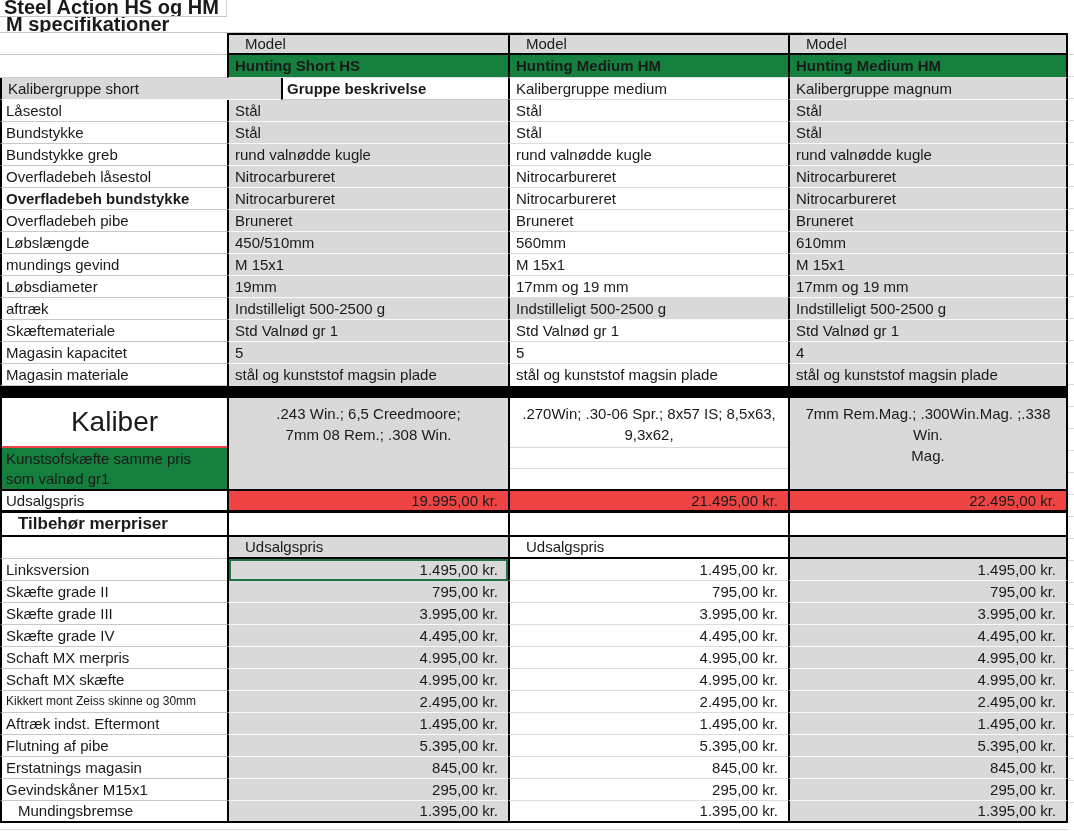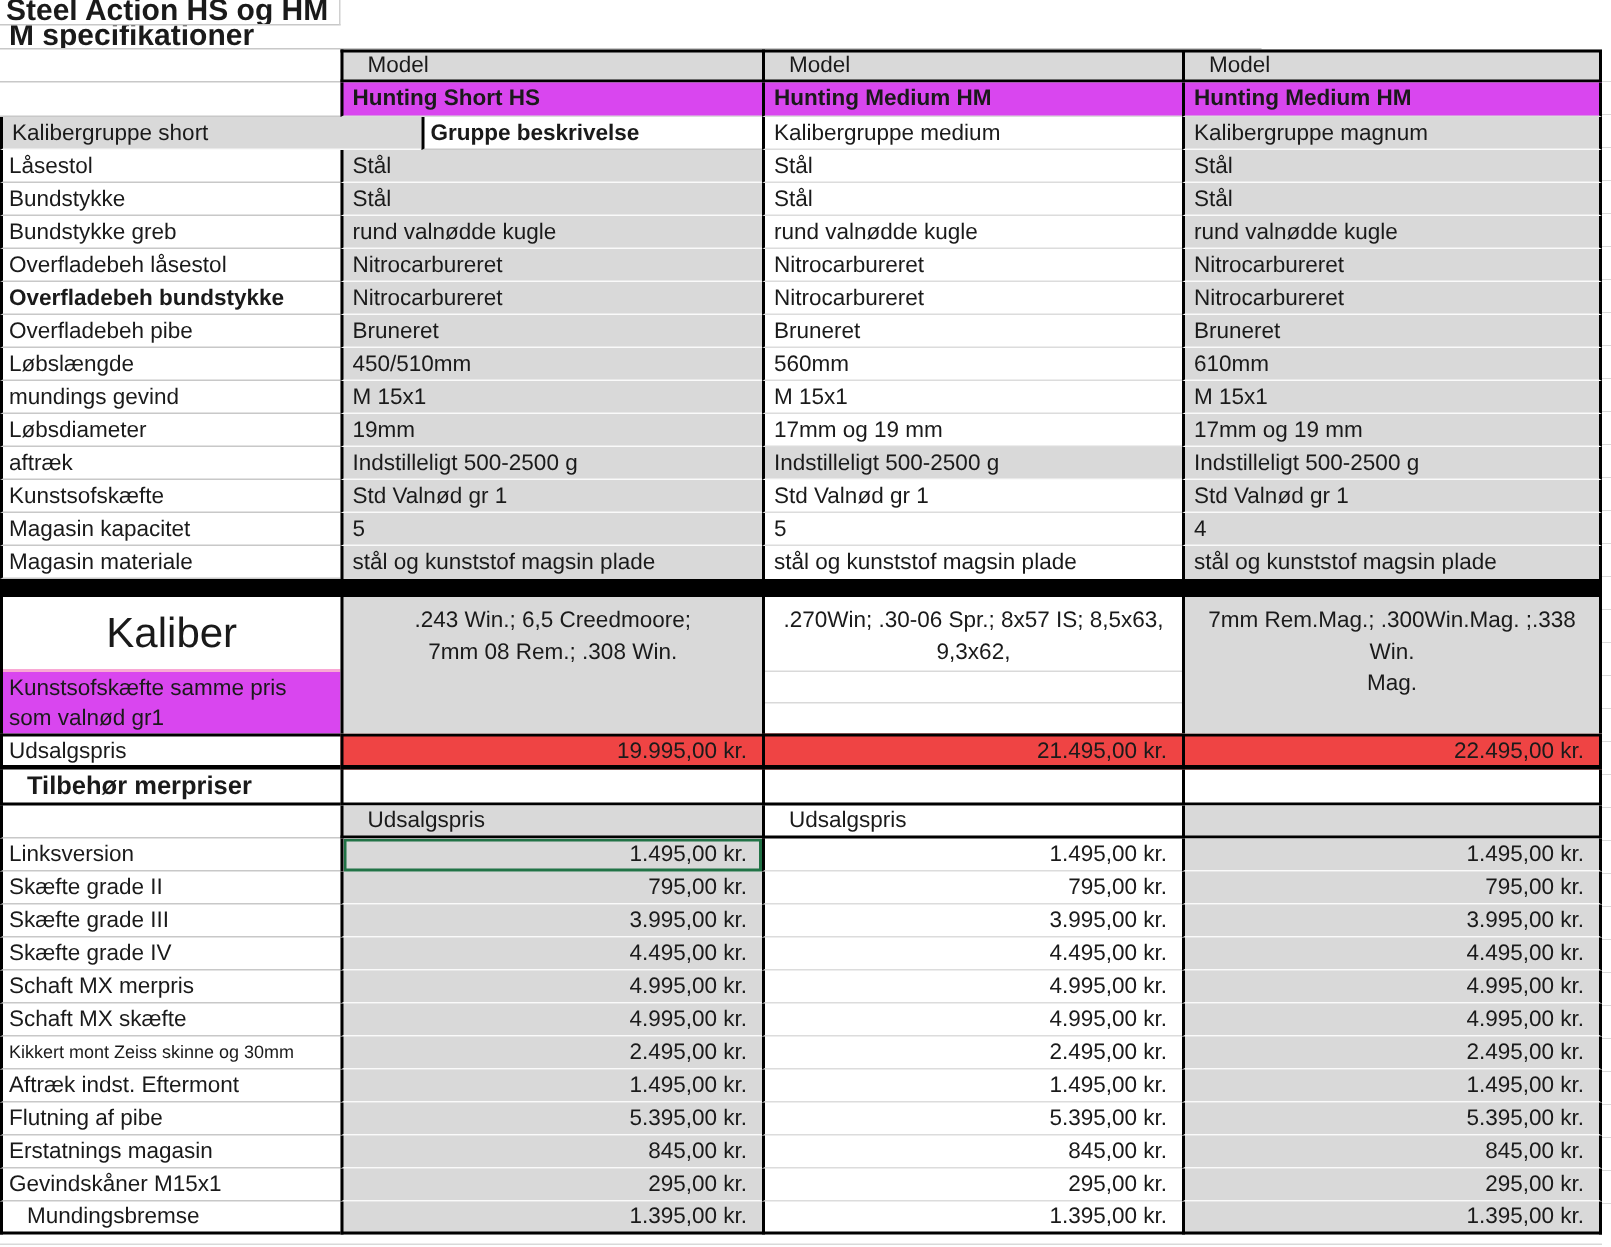--- a/index.html
+++ b/index.html
@@ -9,42 +9,42 @@
   .cell{box-sizing:border-box;display:flex;align-items:center;overflow:hidden;
         white-space:nowrap;font-size:15px;line-height:1.15;}
   .c0{width:227px;padding-left:4px;}
   .c1{width:281px;padding-left:6px;}
   .c2{width:280px;padding-left:6px;}
   .c3{width:280px;padding-left:6px;}
   .v{border-left:2px solid #000;}
   .vr{border-right:2px solid #000;}
   .lb{border-left:2px solid #000;}
   .gray{background:#d9d9d9;}
-  .yellow{background:#d946ef;}
+  .yellow{background:#15803d;}
   .green{background:#ef4444;}
   .b{font-weight:bold;}
   .h22{height:22px;}
   .h23{height:23px;}
   .h24{height:24px;}
   .h33{height:33px;flex-direction:column;}
   .gl{border-bottom:1px solid #c8c8c8;}          
   .glw{border-bottom:1px solid rgba(255,255,255,.85);} 
   .gll{border-bottom:1px solid #dcdcdc;}         
   .btk{border-top:2px solid #000;}
   .bbk{border-bottom:2px solid #000;padding-left:16px;}
   .bbk3{border-bottom:3px solid #000;}
   .pr{justify-content:flex-end;padding-right:10px;padding-left:0;}
   .title{font-size:20px;font-weight:bold;}
   .blackbar{width:1068px;height:12px;background:#000;}
   .kalwrap{display:flex;}
   .kalcol{box-sizing:border-box;height:91px;}
   .kaltxt{display:flex;flex-direction:column;align-items:center;padding-top:5px;
           font-size:15px;line-height:21px;text-align:center;position:relative;}
   .kal-label{height:50px;display:flex;align-items:center;justify-content:center;
-             font-size:28px;border-bottom:2px solid #f9a8d4;box-sizing:border-box;}
+             font-size:28px;border-bottom:2px solid #ef4444;box-sizing:border-box;}
   .kal-note{height:41px;box-sizing:border-box;padding:1px 0 0 4px;font-size:15px;line-height:20px;}
   .inline-grid{position:absolute;left:0;right:0;height:1px;background:#d9d9d9;}
   .small{font-size:12px;}
   .big-label{font-size:17px;}
   .sel{position:relative;box-shadow:inset 0 0 0 2px #217346;z-index:2;}
   .rstrip{position:absolute;left:1068px;top:33px;width:6px;height:790px;
           background:repeating-linear-gradient(to bottom,rgba(0,0,0,0) 0 21px,#d9d9d9 21px 22px);}
   .botline{position:absolute;left:0;top:829px;width:1068px;height:1px;background:#d9d9d9;}
 </style>
 </head>
@@ -131,21 +131,21 @@
     <div class="cell c2 v gll">17mm og 19 mm</div>
     <div class="cell c3 v vr gray glw">17mm og 19 mm</div>
   </div>
   <div class="row h22">
     <div class="cell c0 lb gl">aftræk</div>
     <div class="cell c1 v gray glw">Indstilleligt 500-2500 g</div>
     <div class="cell c2 v gray glw">Indstilleligt 500-2500 g</div>
     <div class="cell c3 v vr gray glw">Indstilleligt 500-2500 g</div>
   </div>
   <div class="row h22">
-    <div class="cell c0 lb gl">Kunstsofskæfte</div>
+    <div class="cell c0 lb gl">Skæftemateriale</div>
     <div class="cell c1 v gray glw">Std Valnød gr 1</div>
     <div class="cell c2 v gll">Std Valnød gr 1</div>
     <div class="cell c3 v vr gray glw">Std Valnød gr 1</div>
   </div>
   <div class="row h22">
     <div class="cell c0 lb gl">Magasin kapacitet</div>
     <div class="cell c1 v gray glw">5</div>
     <div class="cell c2 v gll">5</div>
     <div class="cell c3 v vr gray glw">4</div>
   </div>

